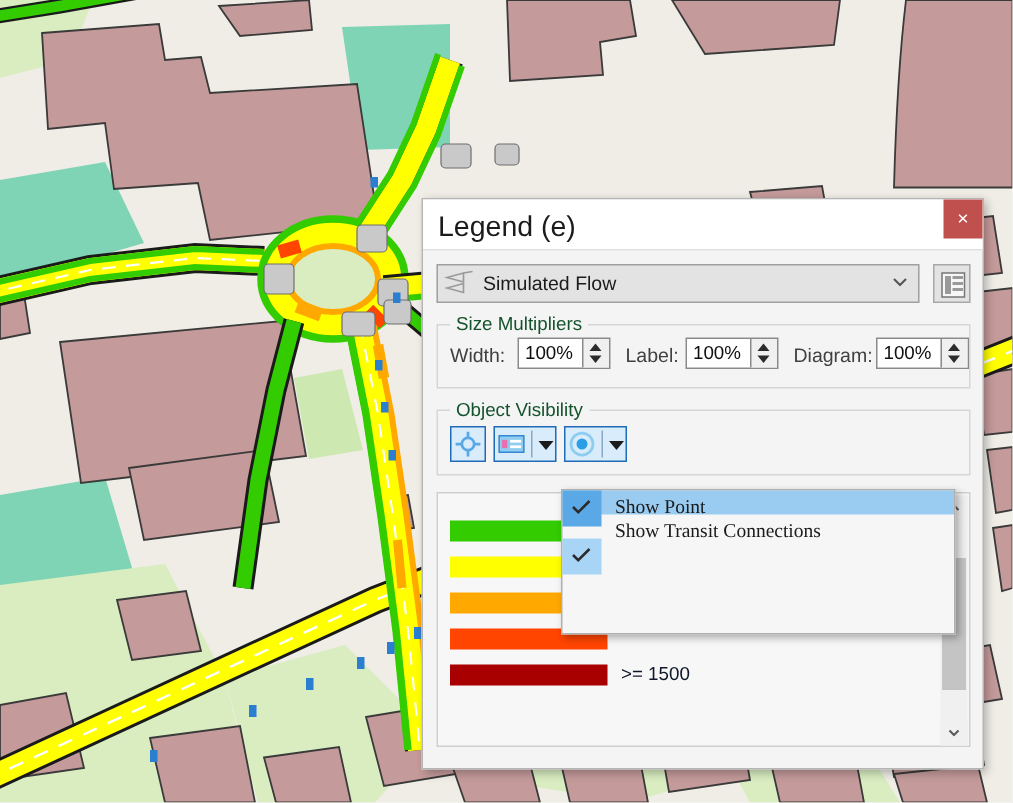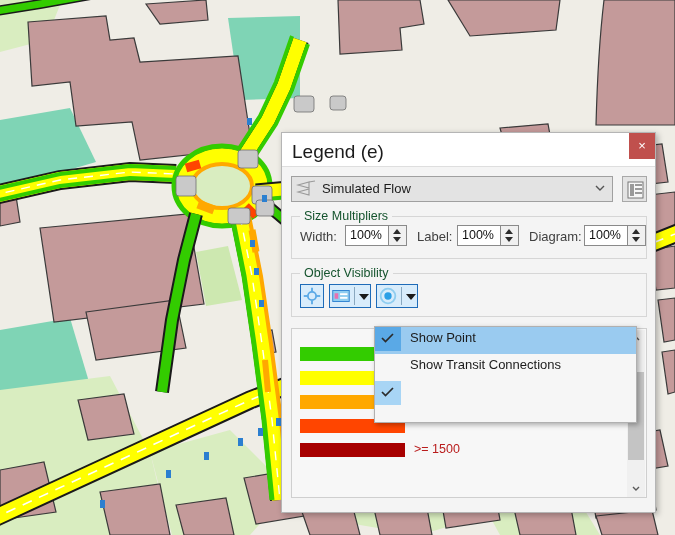--- a/index.html
+++ b/index.html
@@ -218,21 +218,21 @@
     position: absolute;
     left: 0; top: 0;
     width: 105px;
     height: 14px;
   }
   .legend-text {
     position: absolute;
     left: 114px;
     top: -1px;
     font-size: 12.5px;
-    color: #b91c1c;
+    color: #0f172a;
     white-space: nowrap;
   }
 
   
   #legend-scroll {
     position: absolute;
     right: 1px;
     top: 1px;
     width: 18px;
     height: 168px;
@@ -270,22 +270,23 @@
     width: 263px;
     height: 97px;
     background: #f6f6f6;
     border: 1px solid #b0b0b0;
     box-shadow: 2px 2px 5px rgba(0,0,0,0.30);
     box-sizing: border-box;
     z-index: 50;
   }
   .menu-item {
     position: relative;
-    height: 27px;
-    cursor: pointer;
+    height: 16px;
+    cursor: pointer;
+    font-family: Liberation Serif, serif;
   }
   .menu-item.highlighted { background: #9acbf0; }
   .menu-check-col {
     position: absolute;
     left: 0; top: 0;
     width: 26px; height: 24px;
   }
   .menu-item.checked .menu-check-col { background: #a8d5f5; }
   .menu-item.checked.highlighted .menu-check-col { background: #5aa9e6; }
   .menu-check-glyph {

